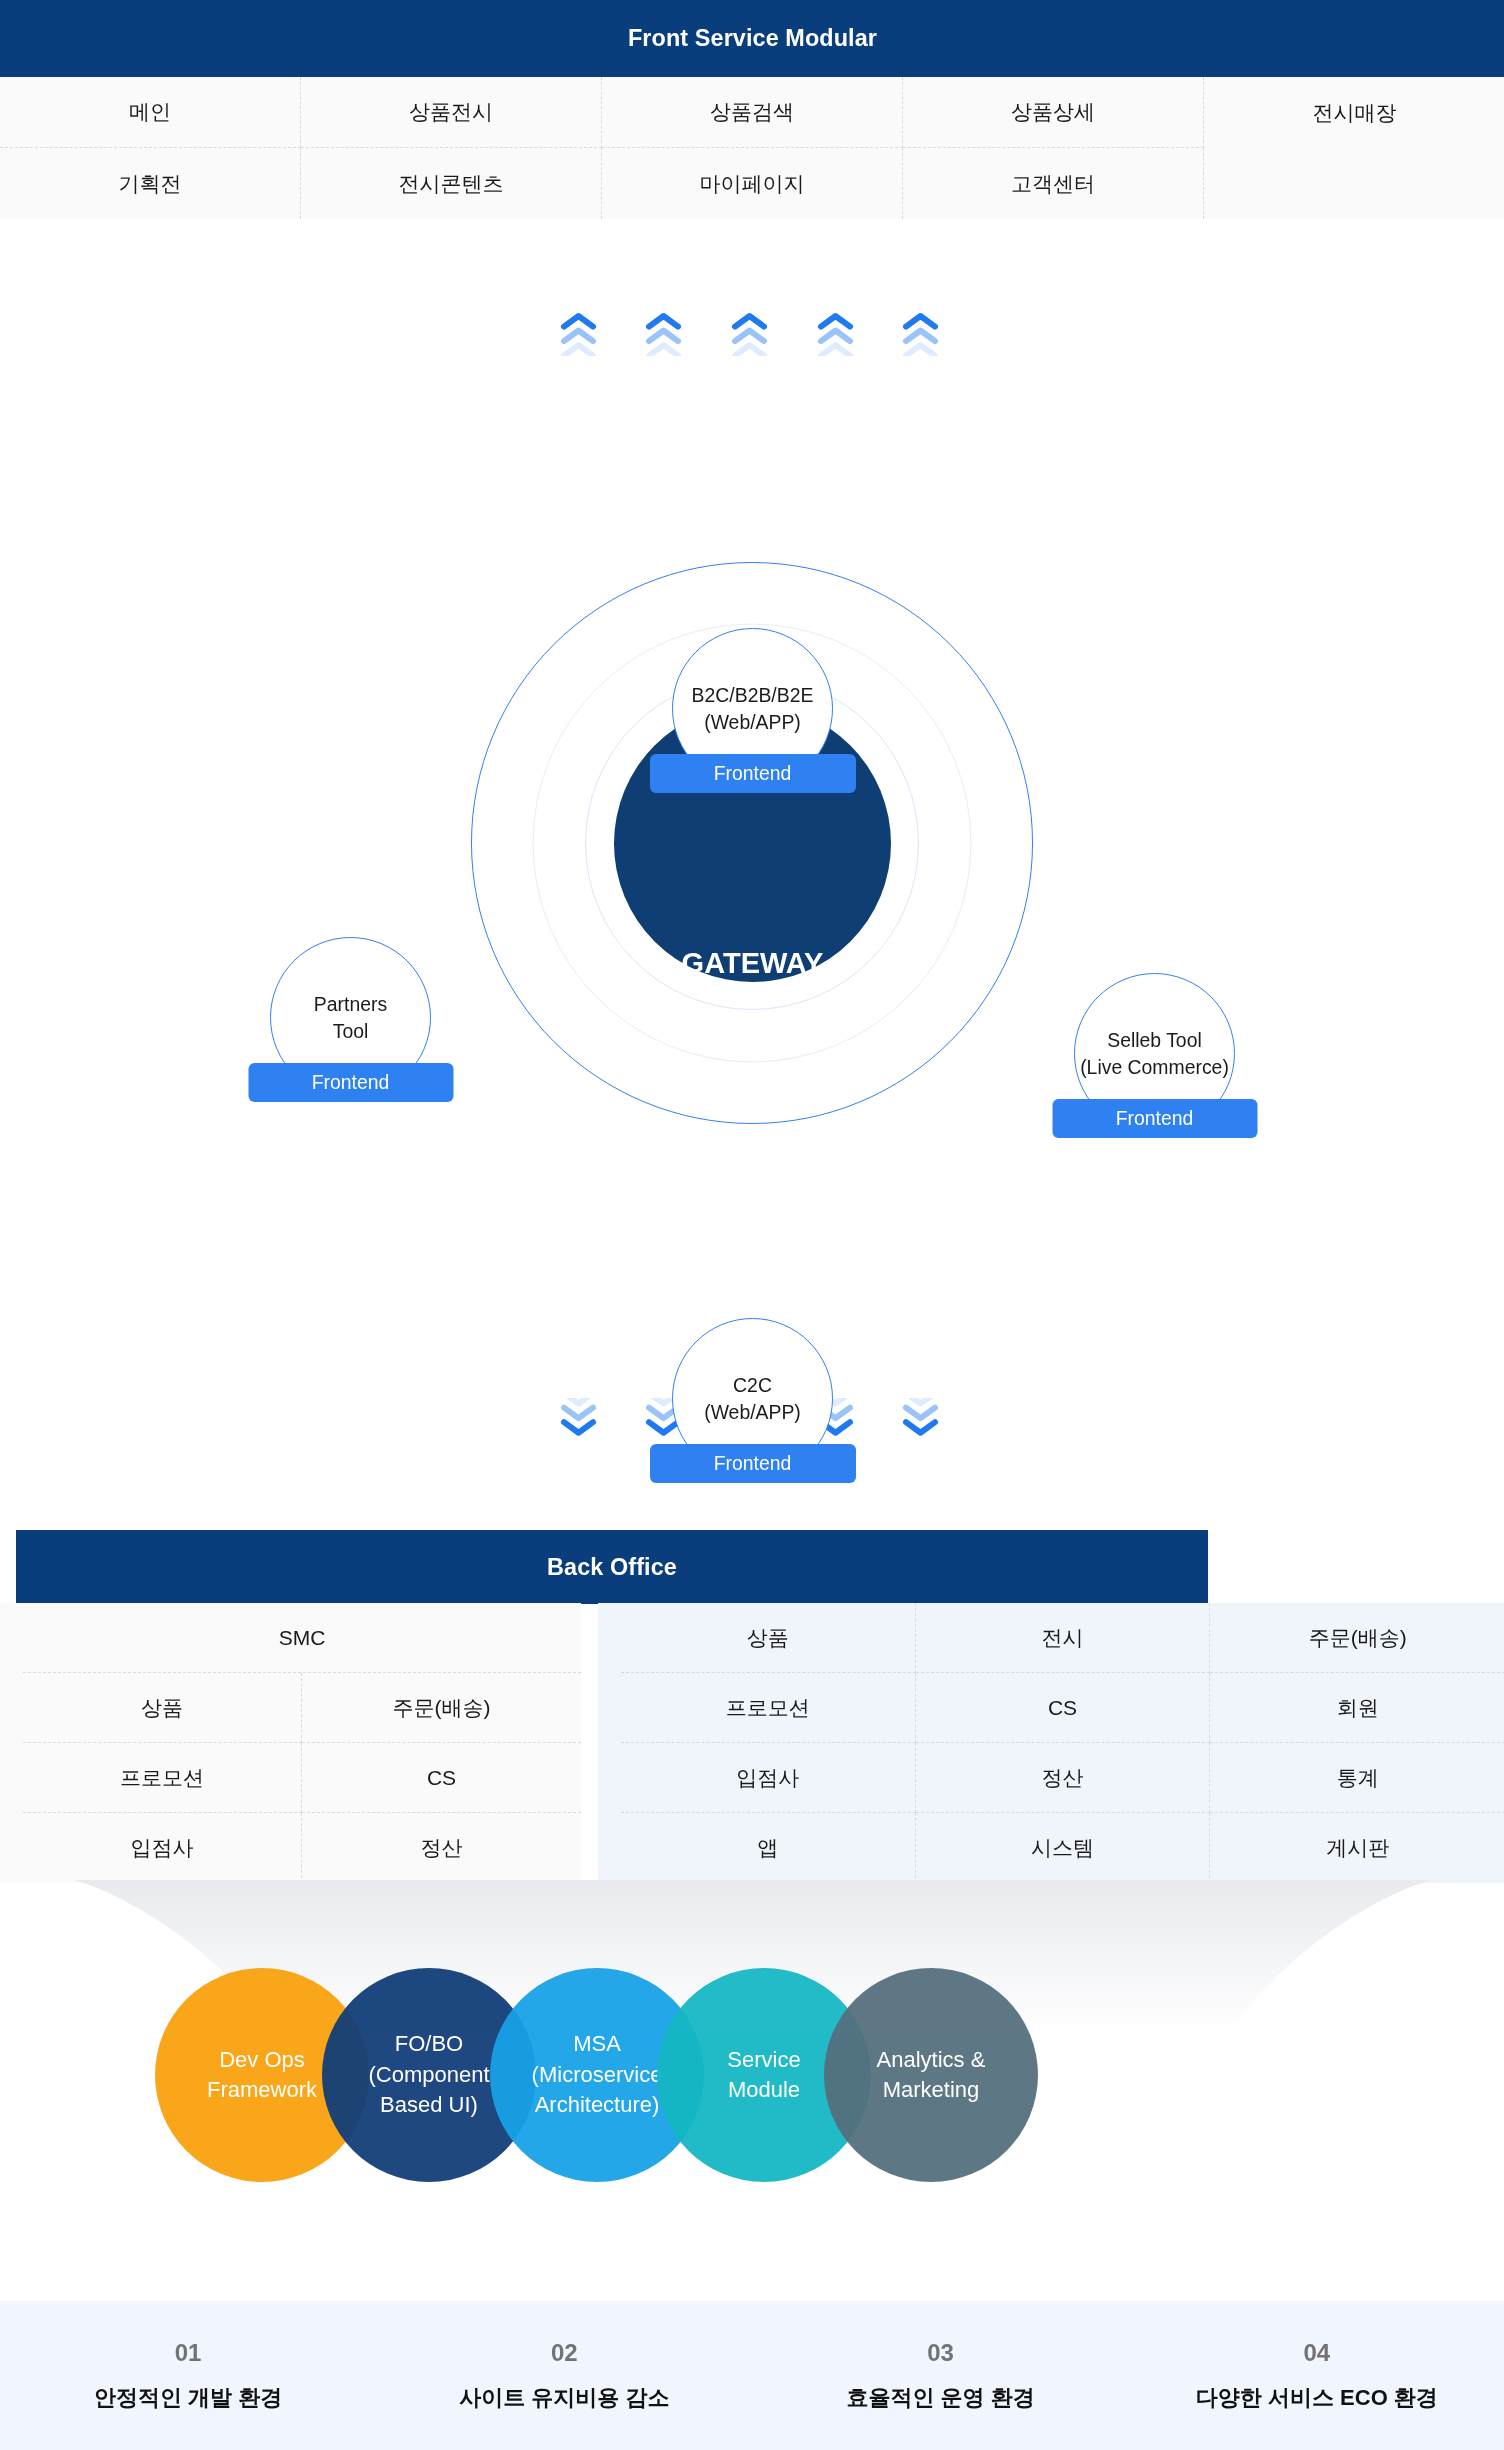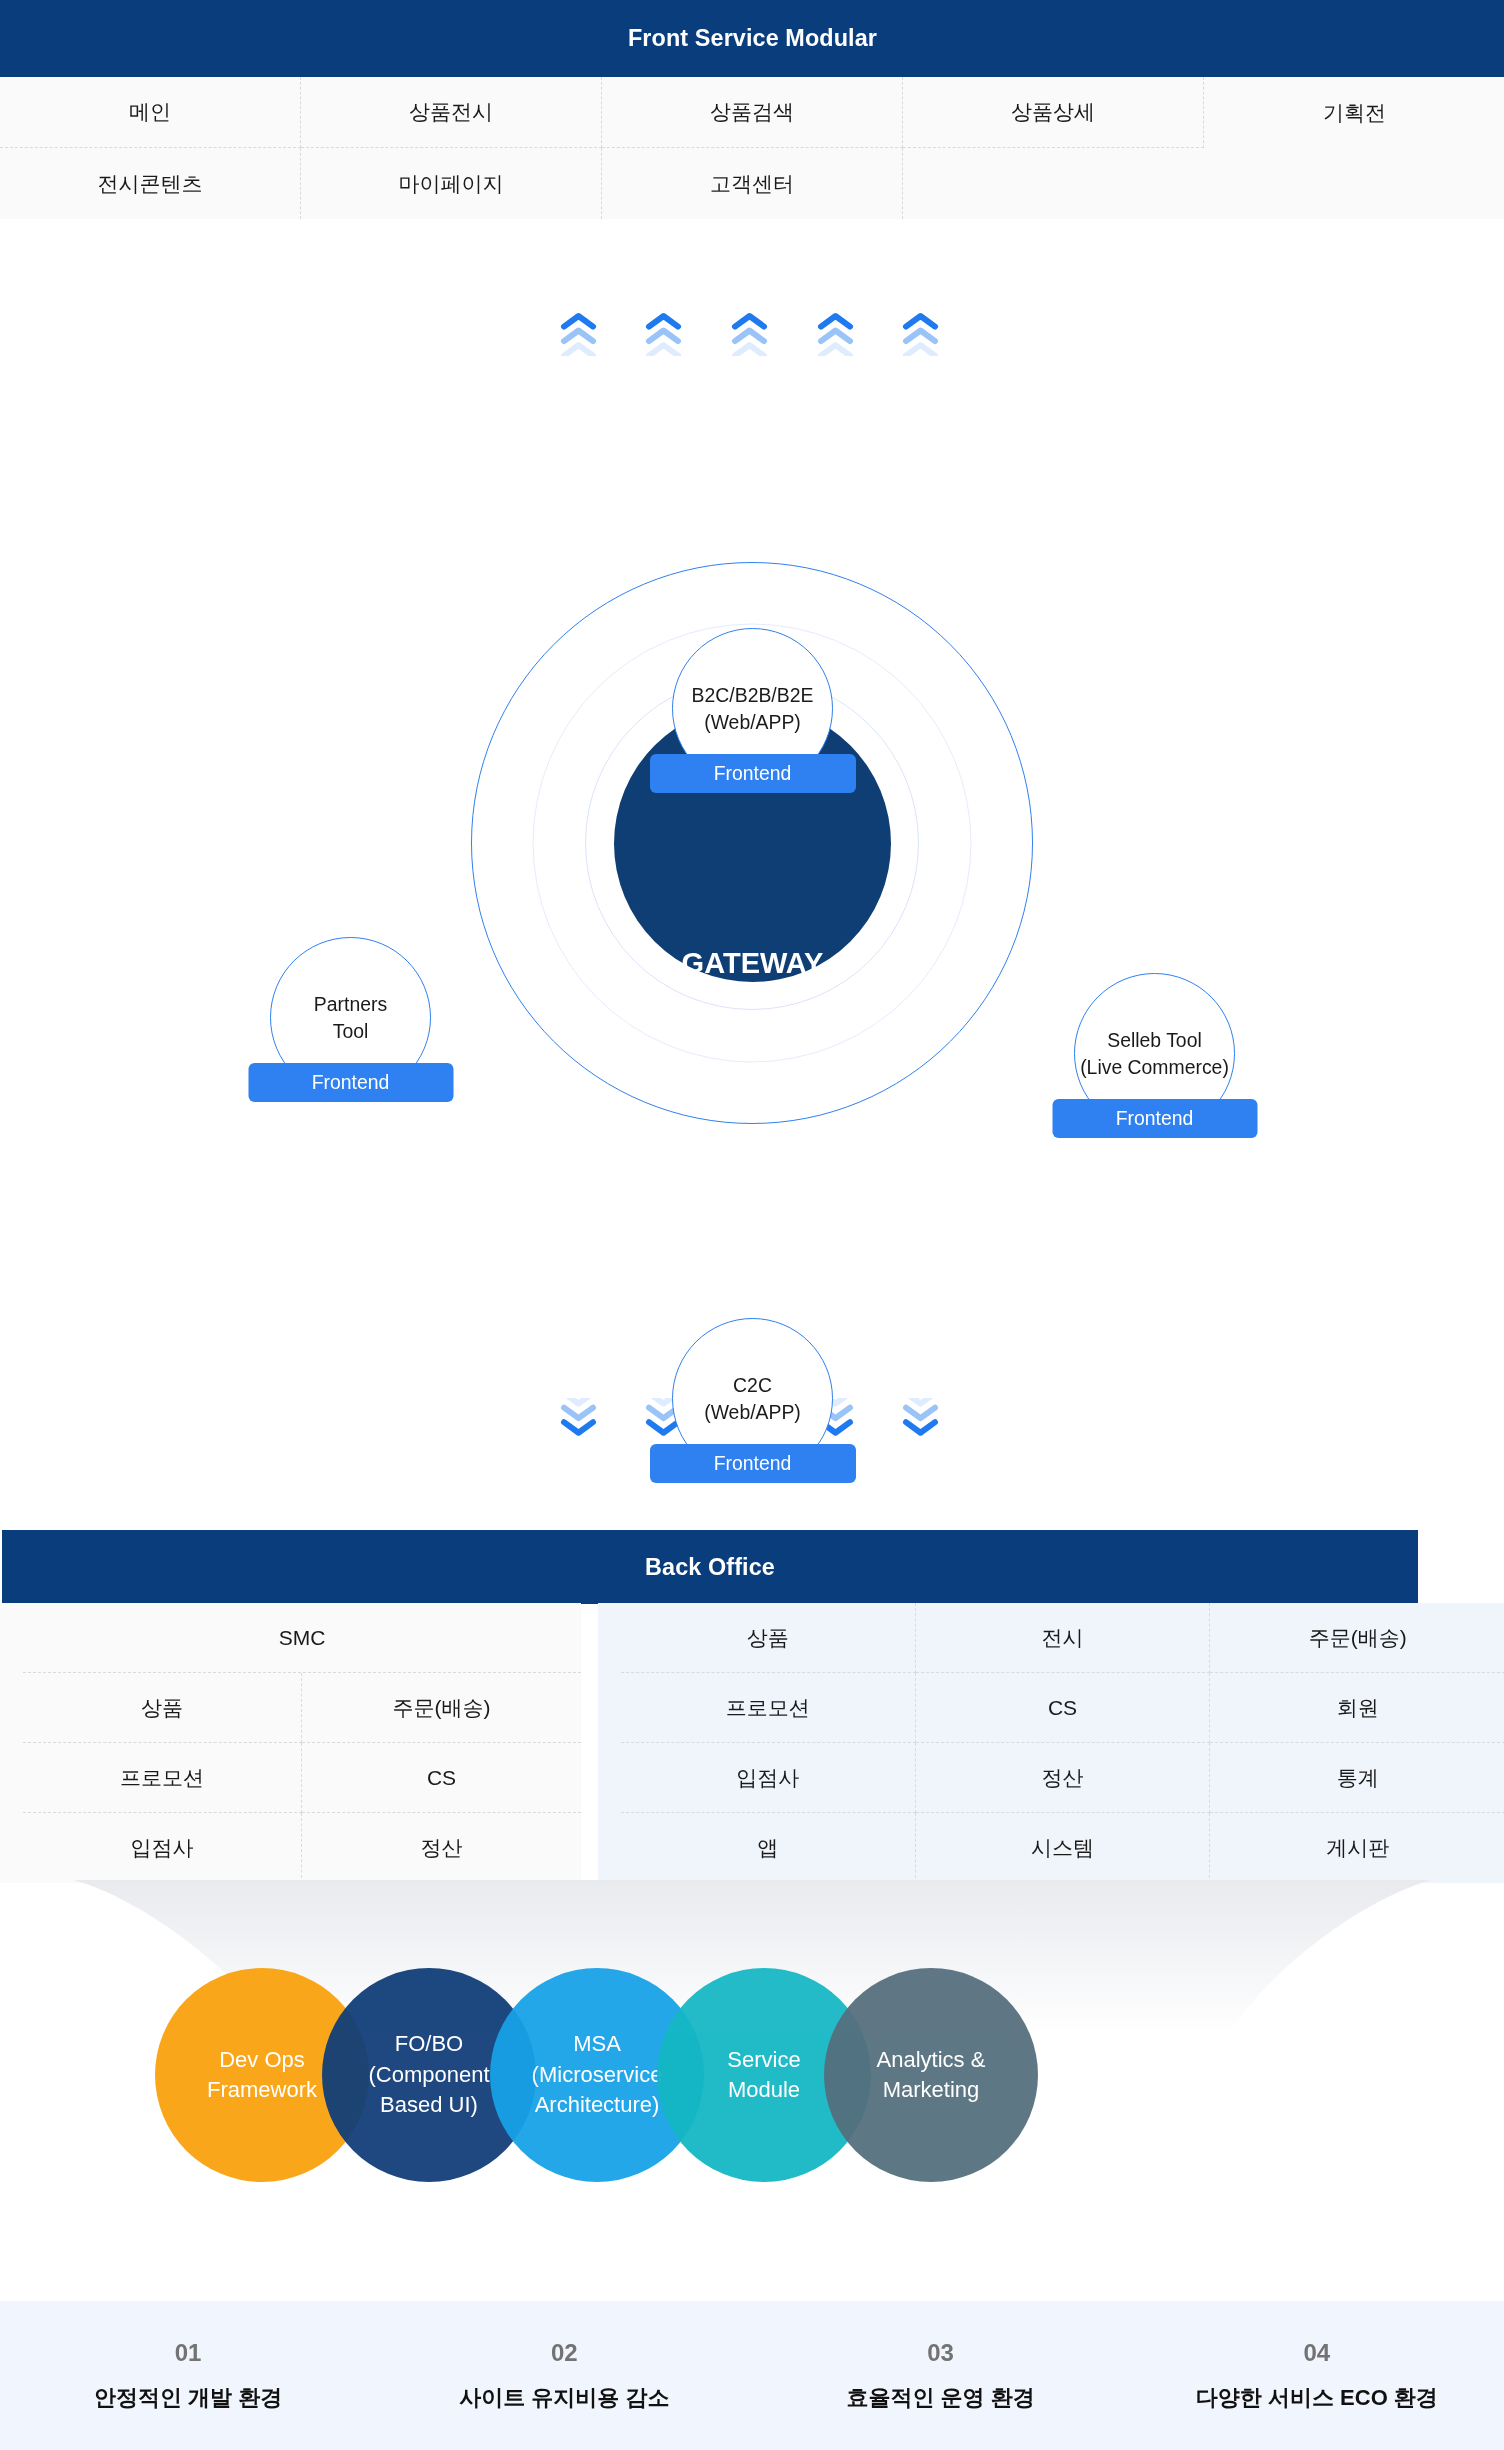--- a/index.html
+++ b/index.html
@@ -14,21 +14,21 @@
 
   
   .band{
     background:#0a3d7c;
     color:#ffffff;
     text-align:center;
     font-weight:bold;
     letter-spacing:0.1px;
   }
   #front-band{height:77px;line-height:77px;font-size:23.4px;}
-  #back-band{position:absolute;left:2px;top:1530px;width:1416px;height:74px;line-height:74px;font-size:23.4px;}
+  #back-band{position:absolute;left:16px;top:1530px;width:1192px;height:74px;line-height:74px;font-size:23.4px;}
 
   
   .front-grid{
     display:grid;
     grid-template-columns:repeat(5,1fr);
     width:1505px;
     background:#fafafb;
   }
   .front-grid .cell{
     height:71px;
@@ -154,20 +154,21 @@
 
 <div class="page">
 
   <div class="band" id="front-band">Front Service Modular</div>
 
   <div class="front-grid" id="front-grid">
       <div class="cell">메인</div>
       <div class="cell">상품전시</div>
       <div class="cell">상품검색</div>
       <div class="cell">상품상세</div>
+      <div class="cell lastrow">전시매장</div>
       <div class="cell lastrow">기획전</div>
       <div class="cell lastrow">전시콘텐츠</div>
       <div class="cell lastrow">마이페이지</div>
       <div class="cell lastrow">고객센터</div>
     </div>
 
   <div class="diagram">
 
     <div class="chev-row up" id="chev-up">
         <div class="chev" style="left: 560px; top: 0px;">

